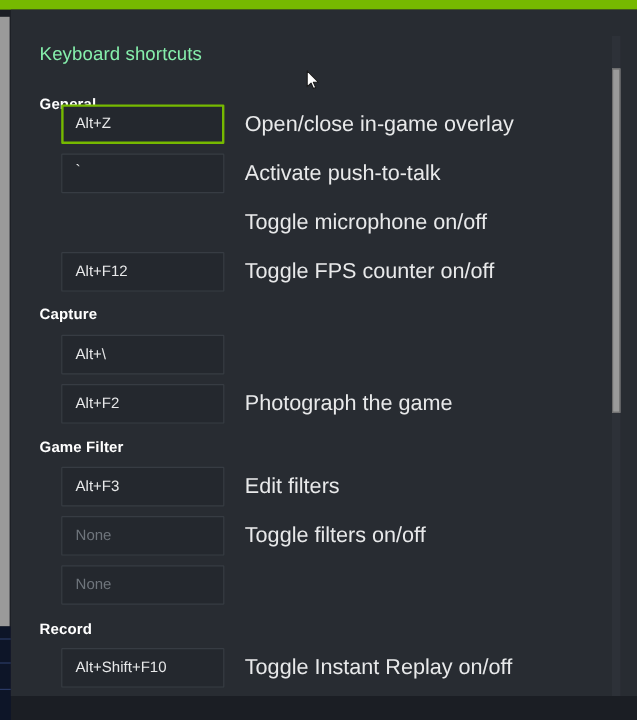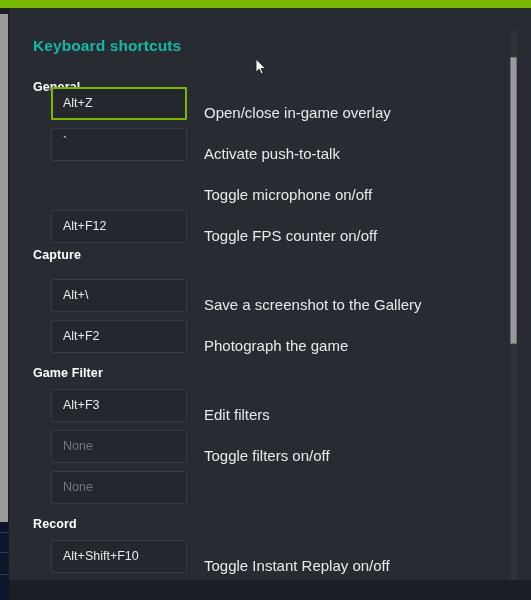--- a/index.html
+++ b/index.html
@@ -73,22 +73,22 @@
     left: 0;
     top: 0;
     width: 522px;
   }
 
   .page-title {
     position: absolute;
     left: 24px;
     top: 29px;
     font-size: 15.5px;
-    font-weight: bold;
-    color: #14b8a6;
+    font-weight: normal;
+    color: #86efac;
     letter-spacing: 0.1px;
   }
 
   .section-header {
     position: absolute;
     left: 24px;
     font-size: 12.5px;
     font-weight: bold;
     color: #ffffff;
     letter-spacing: 0.1px;
@@ -134,24 +134,24 @@
   .key-text.placeholder {
     color: #6f757c;
   }
   .key-text.tick {
     line-height: 26px;
   }
 
   .row-desc {
     position: absolute;
     left: 195px;
-    top: 9px;
+    top: 0;
     height: 33px;
     line-height: 33px;
-    font-size: 15px;
+    font-size: 18px;
     color: #e8e9ea;
     white-space: nowrap;
   }
 
   
   .scrollbar-track {
     position: absolute;
     left: 501px;
     top: 22px;
     width: 7px;
@@ -214,26 +214,25 @@
           </div>
           <div class="row" style="top: 161px;">
             <div class="row-desc">Toggle microphone on/off</div>
           </div>
           <div class="row" style="top: 202px;">
             <div class="key-box">
               <span class="key-text">Alt+F12</span>
             </div>
             <div class="row-desc">Toggle FPS counter on/off</div>
           </div>
-          <div class="section-header" style="top: 240px;">Capture</div>
+          <div class="section-header" style="top: 247px;">Capture</div>
           <div class="row" style="top: 271px;">
             <div class="key-box">
               <span class="key-text">Alt+\</span>
             </div>
-            <div class="row-desc">Save a screenshot to the Gallery</div>
           </div>
           <div class="row" style="top: 312px; padding-left: 40px;">
             <div class="key-box">
               <span class="key-text">Alt+F2</span>
             </div>
             <div class="row-desc">Photograph the game</div>
           </div>
           <div class="section-header" style="top: 358px;">Game Filter</div>
           <div class="row" style="top: 381px;">
             <div class="key-box">

